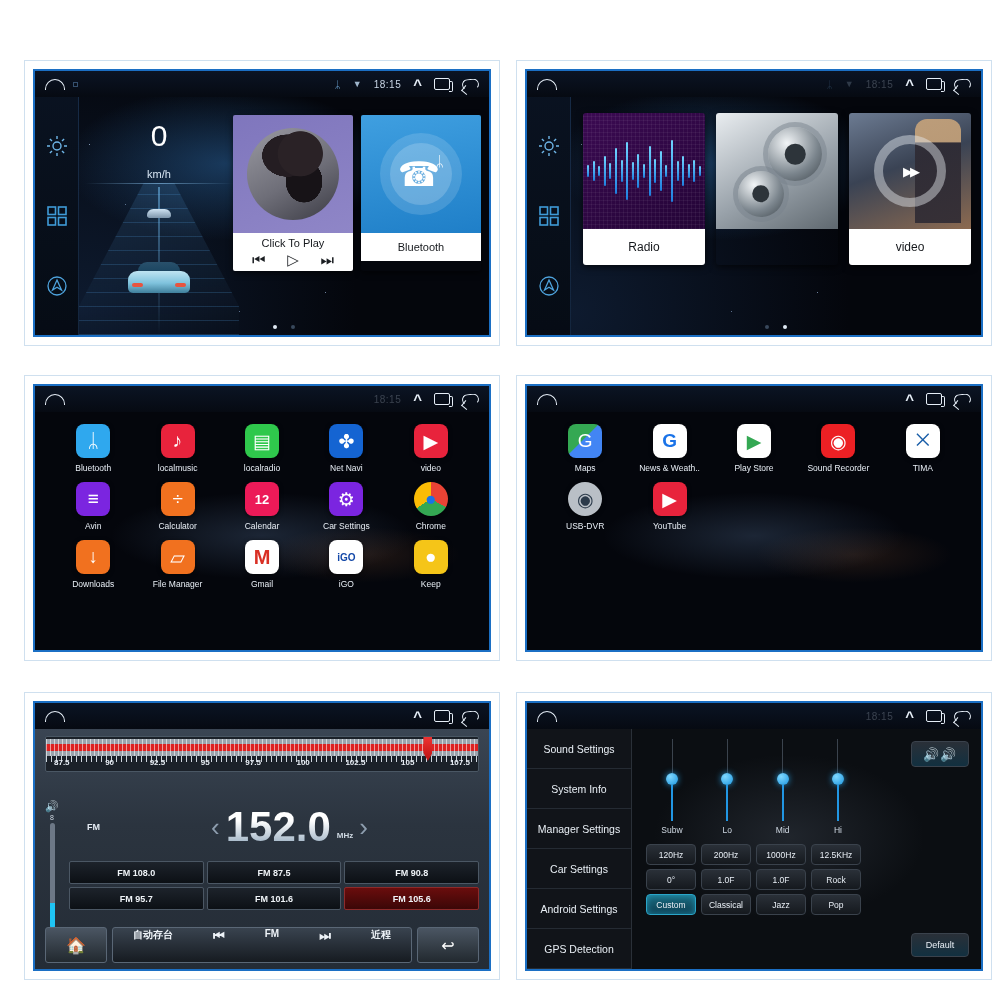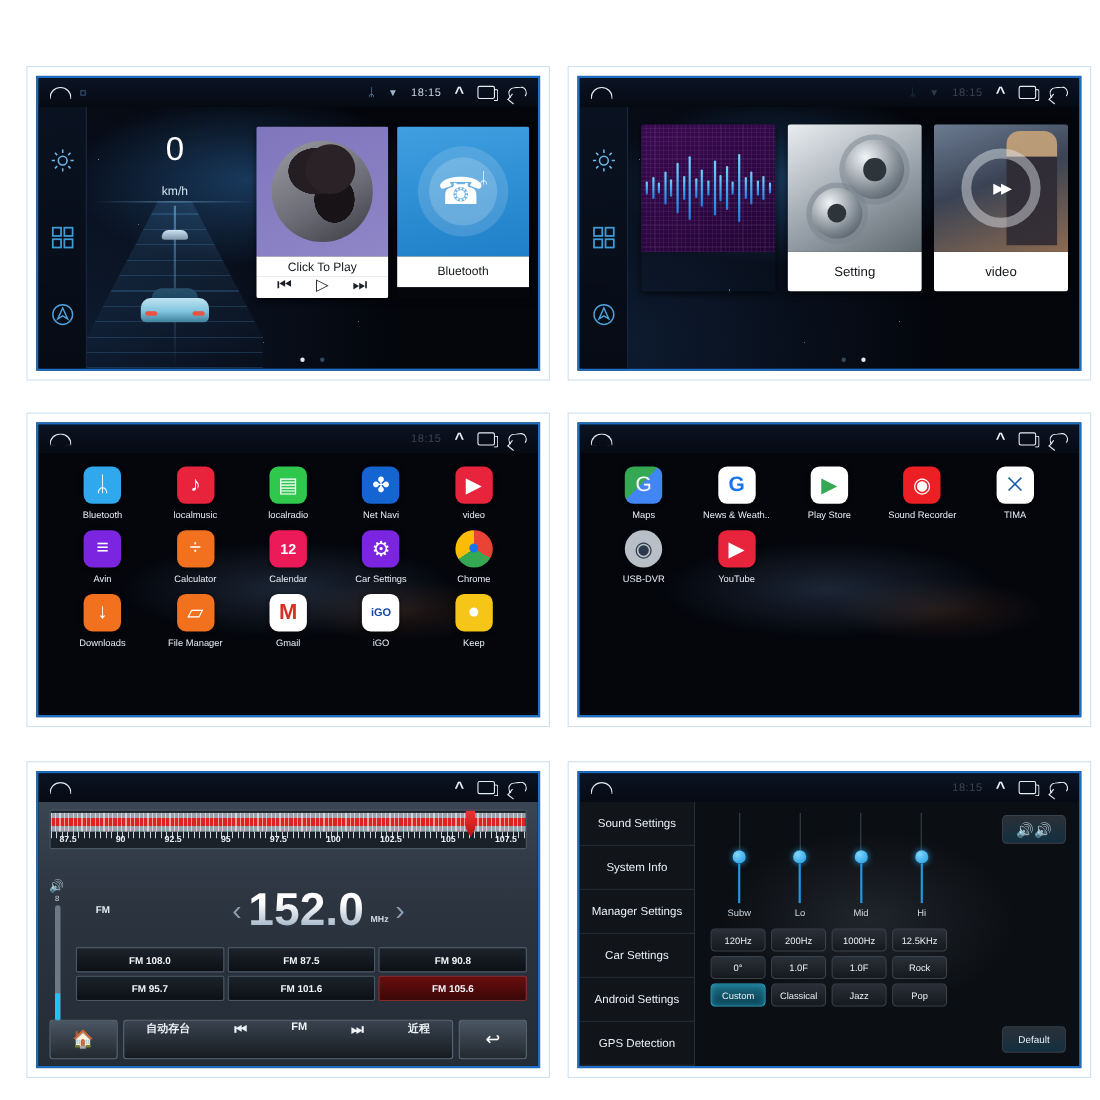--- a/index.html
+++ b/index.html
@@ -475,27 +475,27 @@
                 <i style="height:40px"></i>
                 <i style="height:12px"></i>
               <i style="height:62px"></i>
                 <i style="height:20px"></i>
                 <i style="height:30px"></i>
               <i style="height:14px"></i>
                 <i style="height:22px"></i>
                 <i style="height:10px"></i>
             </div>
           </div>
+          <div class="lbl">Radio</div>
         </div>
         <div class="tile">
           <div class="art art-gear">
             <div class="g1"></div>
               <div class="g2"></div>
           </div>
-          <div class="lbl">Setting</div>
         </div>
         <div class="tile">
           <div class="art art-video">
             <div class="fig"></div>
               <div class="play-ring"></div>
           </div>
           <div class="lbl">video</div>
         </div>
       </div>
 

